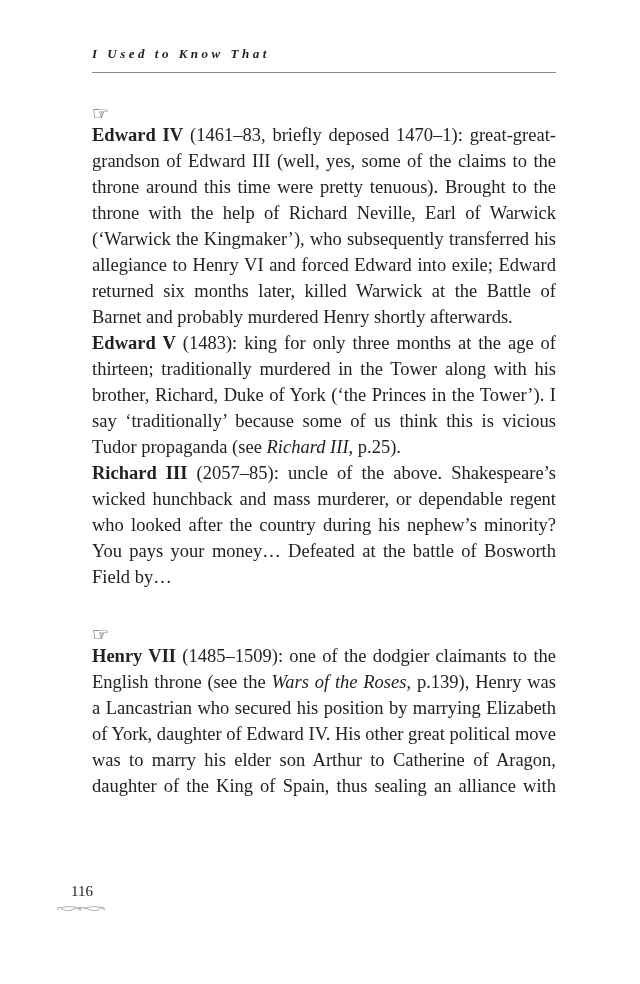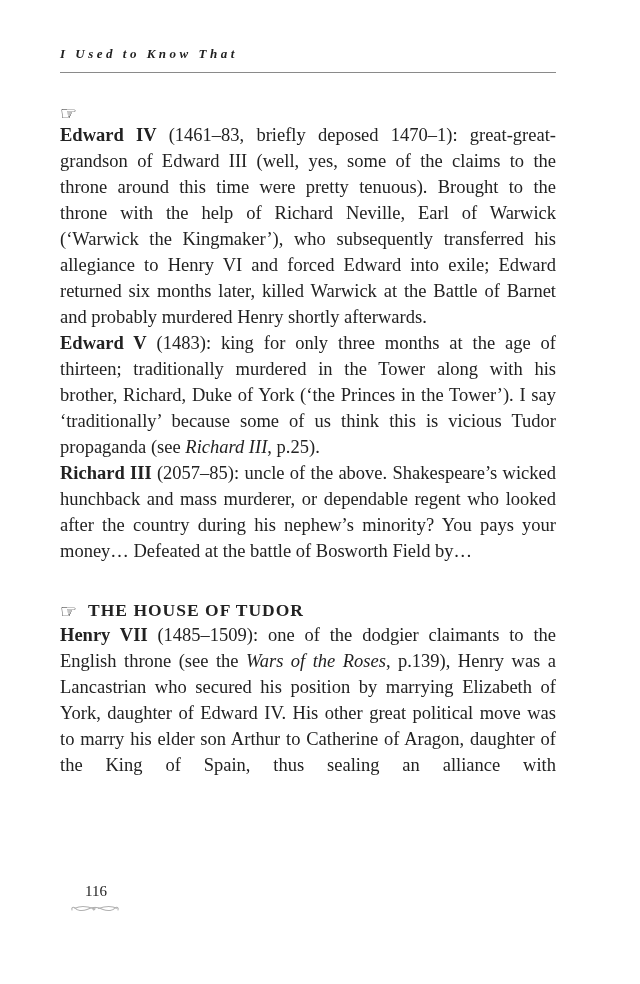--- a/index.html
+++ b/index.html
@@ -5,21 +5,21 @@
   * { margin: 0; padding: 0; box-sizing: border-box; }
   html, body { background: #ffffff; }
   .page {
     position: relative;
     width: 640px;
     height: 984px;
     margin: 0 auto;
     background: var(--bg, #ffffff);
     color: var(--ink, #222222);
     font-family: "Liberation Serif", "DejaVu Serif", serif;
-    padding: 46px 84px 0 60px;
+    padding: 46px 84px 0 92px;
     overflow: hidden;
   }
   .running-head {
     font-style: italic;
     font-weight: bold;
     font-size: 13px;
     letter-spacing: 3.5px;
     color: var(--ink, #222222);
     line-height: 16px;
   }
@@ -54,21 +54,21 @@
     line-height: 26px;
     text-align: justify;
     color: var(--ink, #222222);
   }
   .section-heading + .para { }
   .para.continues { text-align-last: justify; }
   .para .b { font-weight: bold; }
   .para .i { font-style: italic; }
   .footer {
     position: absolute;
-    left: 70px;
+    left: 56px;
     top: 882px;
     display: flex;
     flex-direction: column;
     align-items: center;
     width: 52px;
   }
   .page-number {
     font-size: 15px;
     line-height: 18px;
     color: var(--ink, #222222);
@@ -95,21 +95,20 @@
         <h2 class="section-heading">
           <span class="hand-icon">☞</span>
         </h2>
         <p class="para"><span class="b">Edward IV</span><span> (1461–83, briefly deposed 1470–1): great-great-grandson of Edward III (well, yes, some of the claims to the throne around this time were pretty tenuous). Brought to the throne with the help of Richard Neville, Earl of Warwick (‘Warwick the Kingmaker’), who subsequently transferred his allegiance to Henry VI and forced Edward into exile; Edward returned six months later, killed Warwick at the Battle of Barnet and probably murdered Henry shortly afterwards.</span></p>
         <p class="para"><span class="b">Edward V</span><span> (1483): king for only three months at the age of thirteen; traditionally murdered in the Tower along with his brother, Richard, Duke of York (‘the Princes in the Tower’). I say ‘traditionally’ because some of us think this is vicious Tudor propaganda (see </span><span class="i">Richard III</span><span>, p.25).</span></p>
         <p class="para"><span class="b">Richard III</span><span> (2057–85): uncle of the above. Shakespeare’s wicked hunchback and mass murderer, or dependable regent who looked after the country during his nephew’s minority? You pays your money… Defeated at the battle of Bosworth Field by…</span></p>
       </section>
       <section class="section">
         <h2 class="section-heading">
           <span class="hand-icon">☞</span>
-          <span>THE HOUSE OF TUDOR</span>
         </h2>
         <p class="para continues"><span class="b">Henry VII</span><span> (1485–1509): one of the dodgier claimants to the English throne (see the </span><span class="i">Wars of the Roses</span><span>, p.139), Henry was a Lancastrian who secured his position by marrying Elizabeth of York, daughter of Edward IV. His other great political move was to marry his elder son Arthur to Catherine of Aragon, daughter of the King of Spain, thus sealing an alliance with</span></p>
       </section>
     </main>
 
   <div class="footer">
     <div class="page-number">116</div>
     <svg class="flourish" width="52" height="12" viewBox="0 0 52 12">
       <path d="M2 8 C1 5.5 3.5 4.5 5 6 C7 8.5 12 9.5 17 7.5 C20.5 6.2 22.5 5.2 24 5.6 C25 5.9 25.3 7 24.5 7.6 C23.7 8.2 22.6 7.6 23 6.5 C23.4 5.4 25.2 5.1 26 5.6 C27.5 5.2 29.5 6.2 33 7.5 C38 9.5 43 8.5 45 6 C46.5 4.5 49 5.5 48 8"></path>
       <path d="M5 6.2 C10 3.8 18 4.6 23.5 6.4 M46.8 6.2 C41.8 3.8 33.8 4.6 28.3 6.4"></path>

